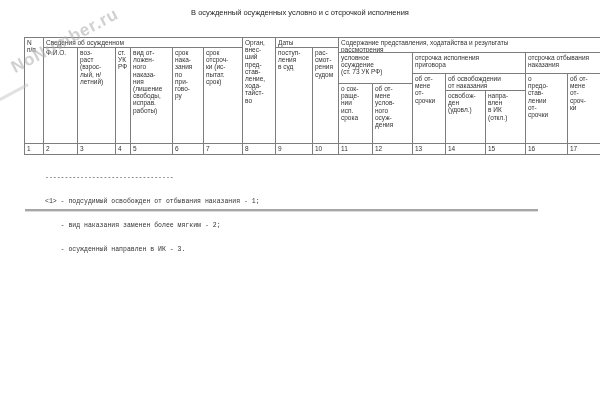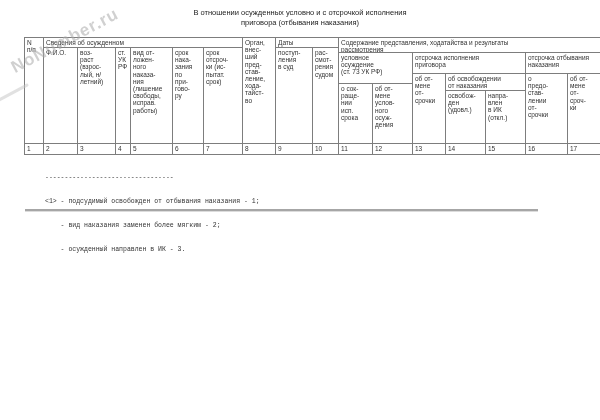--- a/index.html
+++ b/index.html
@@ -51,22 +51,21 @@
 </style>
 </head>
 <body>
 
 <div id="page">
 
   <div class="watermark">NoNumber.ru</div>
   <div class="watermark-streak"></div>
 
   <div class="title">
-    <div>В отношении осужденных условно и с отсрочкой исполнения</div>
-    <div>приговора (отбывания наказания)</div>
+    <div>В осужденный осужденных условно и с отсрочкой исполнения</div>
   </div>
 
   <div class="table-wrap">
 
     <div class="cell" style="left:0px;top:0px;width:19px;height:106px">N
 п/п</div>
     <div class="cell" style="left:19px;top:0px;width:199px;height:10px">Сведения об осужденном</div>
     <div class="cell" style="left:19px;top:10px;width:34px;height:96px">Ф.И.О.</div>
     <div class="cell" style="left:53px;top:10px;width:38px;height:96px">воз-
 раст

